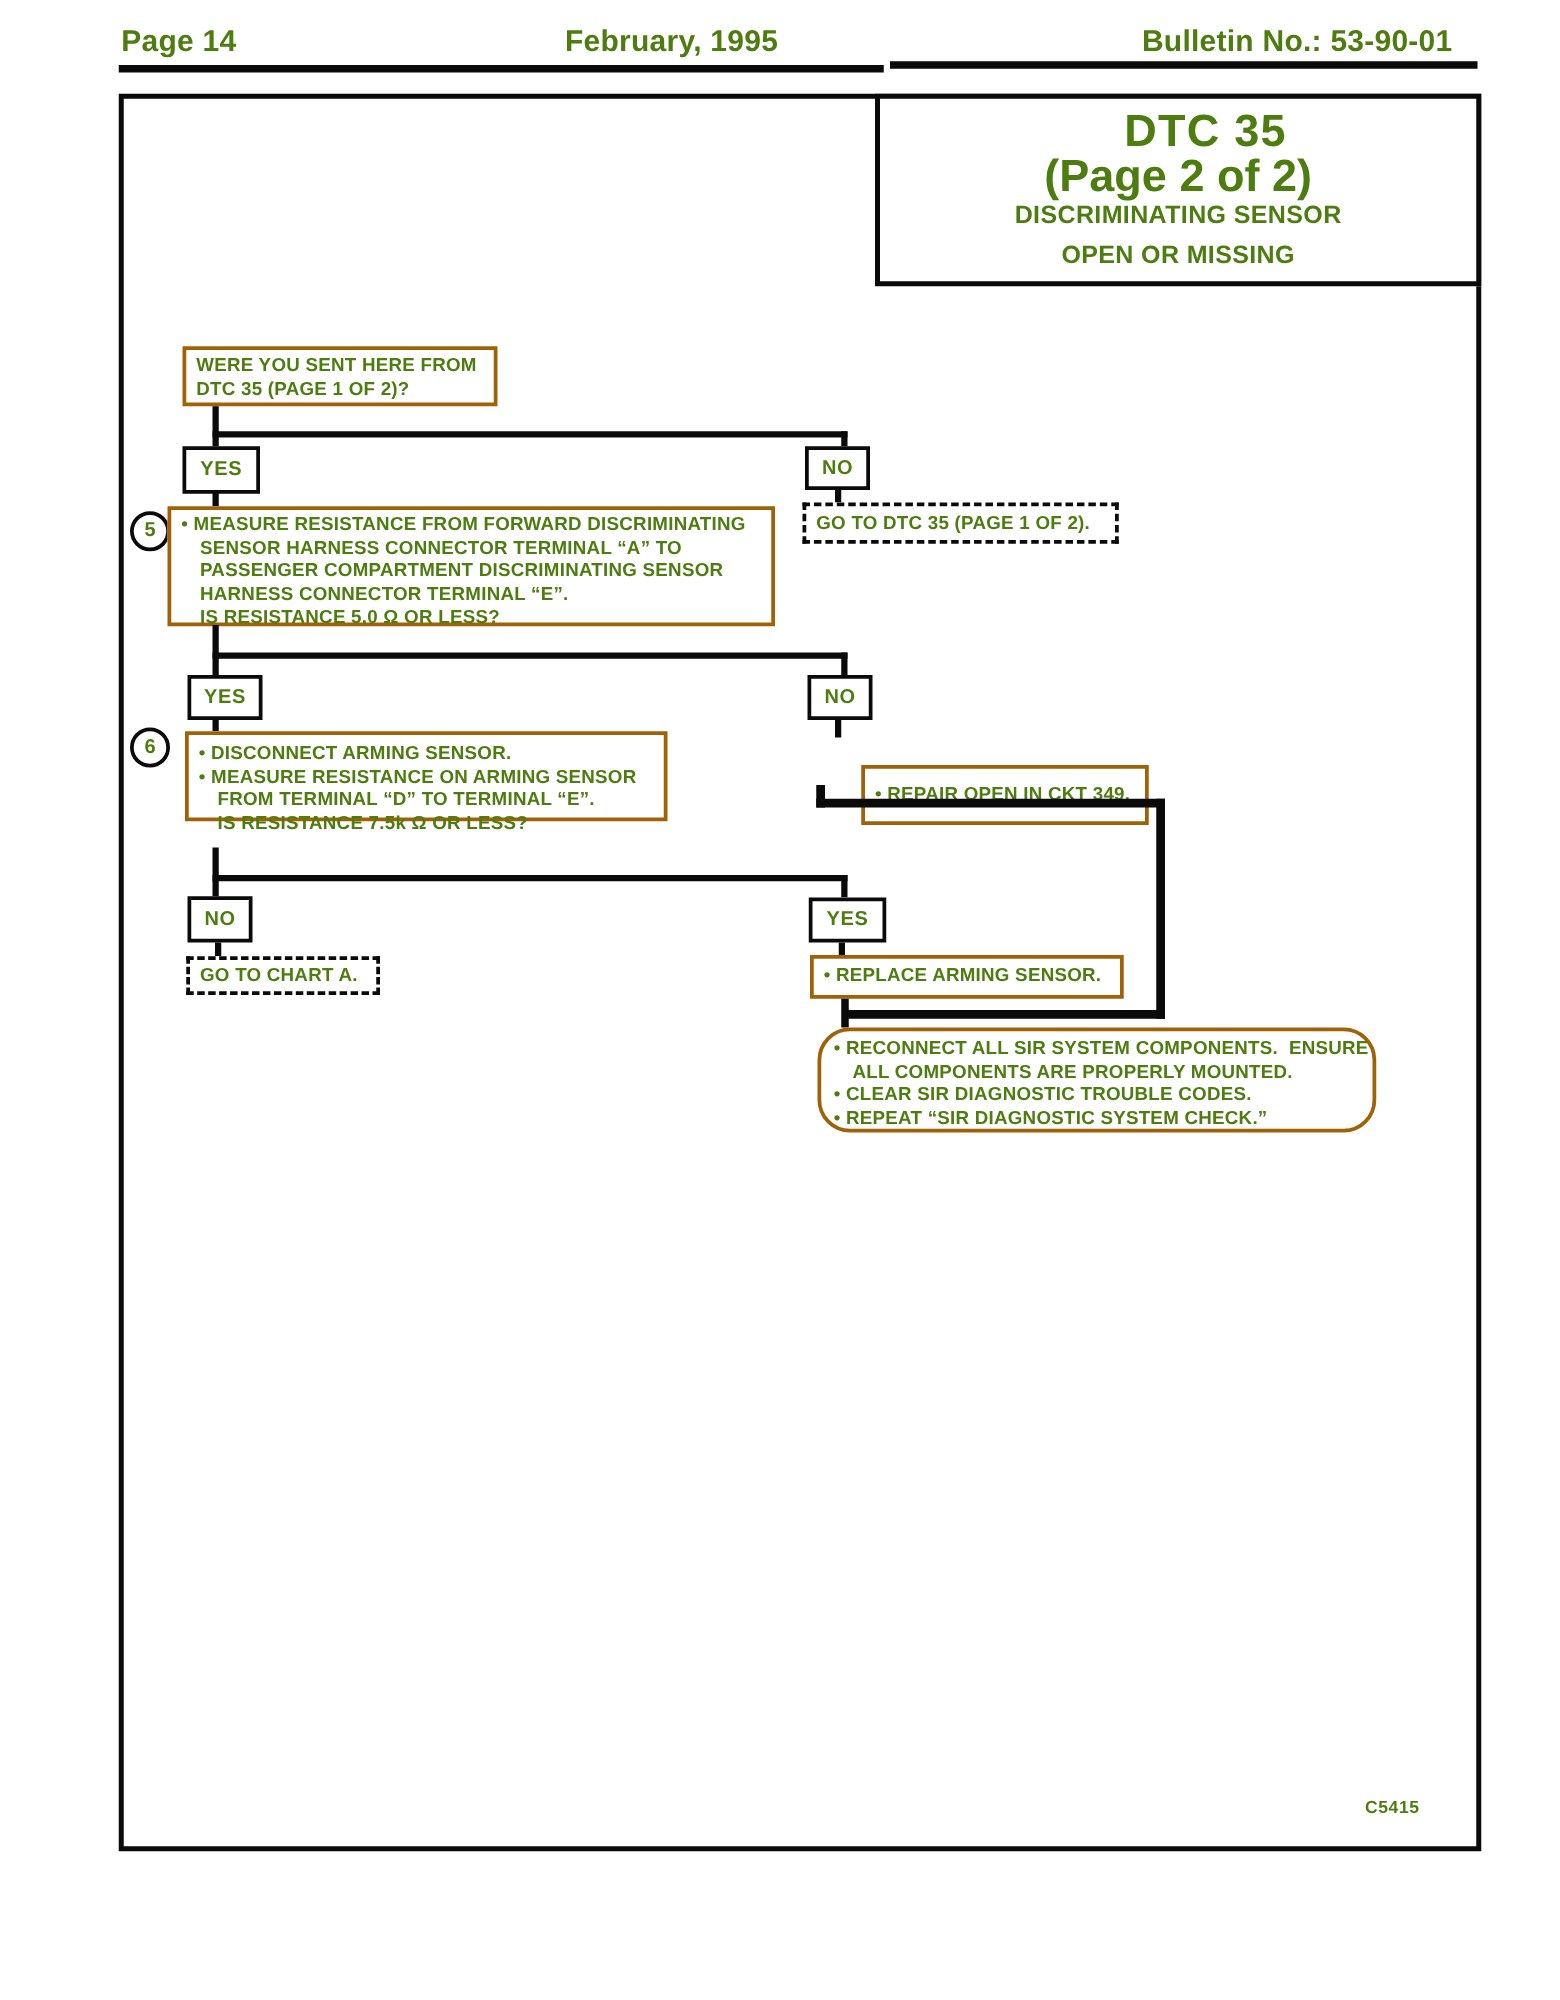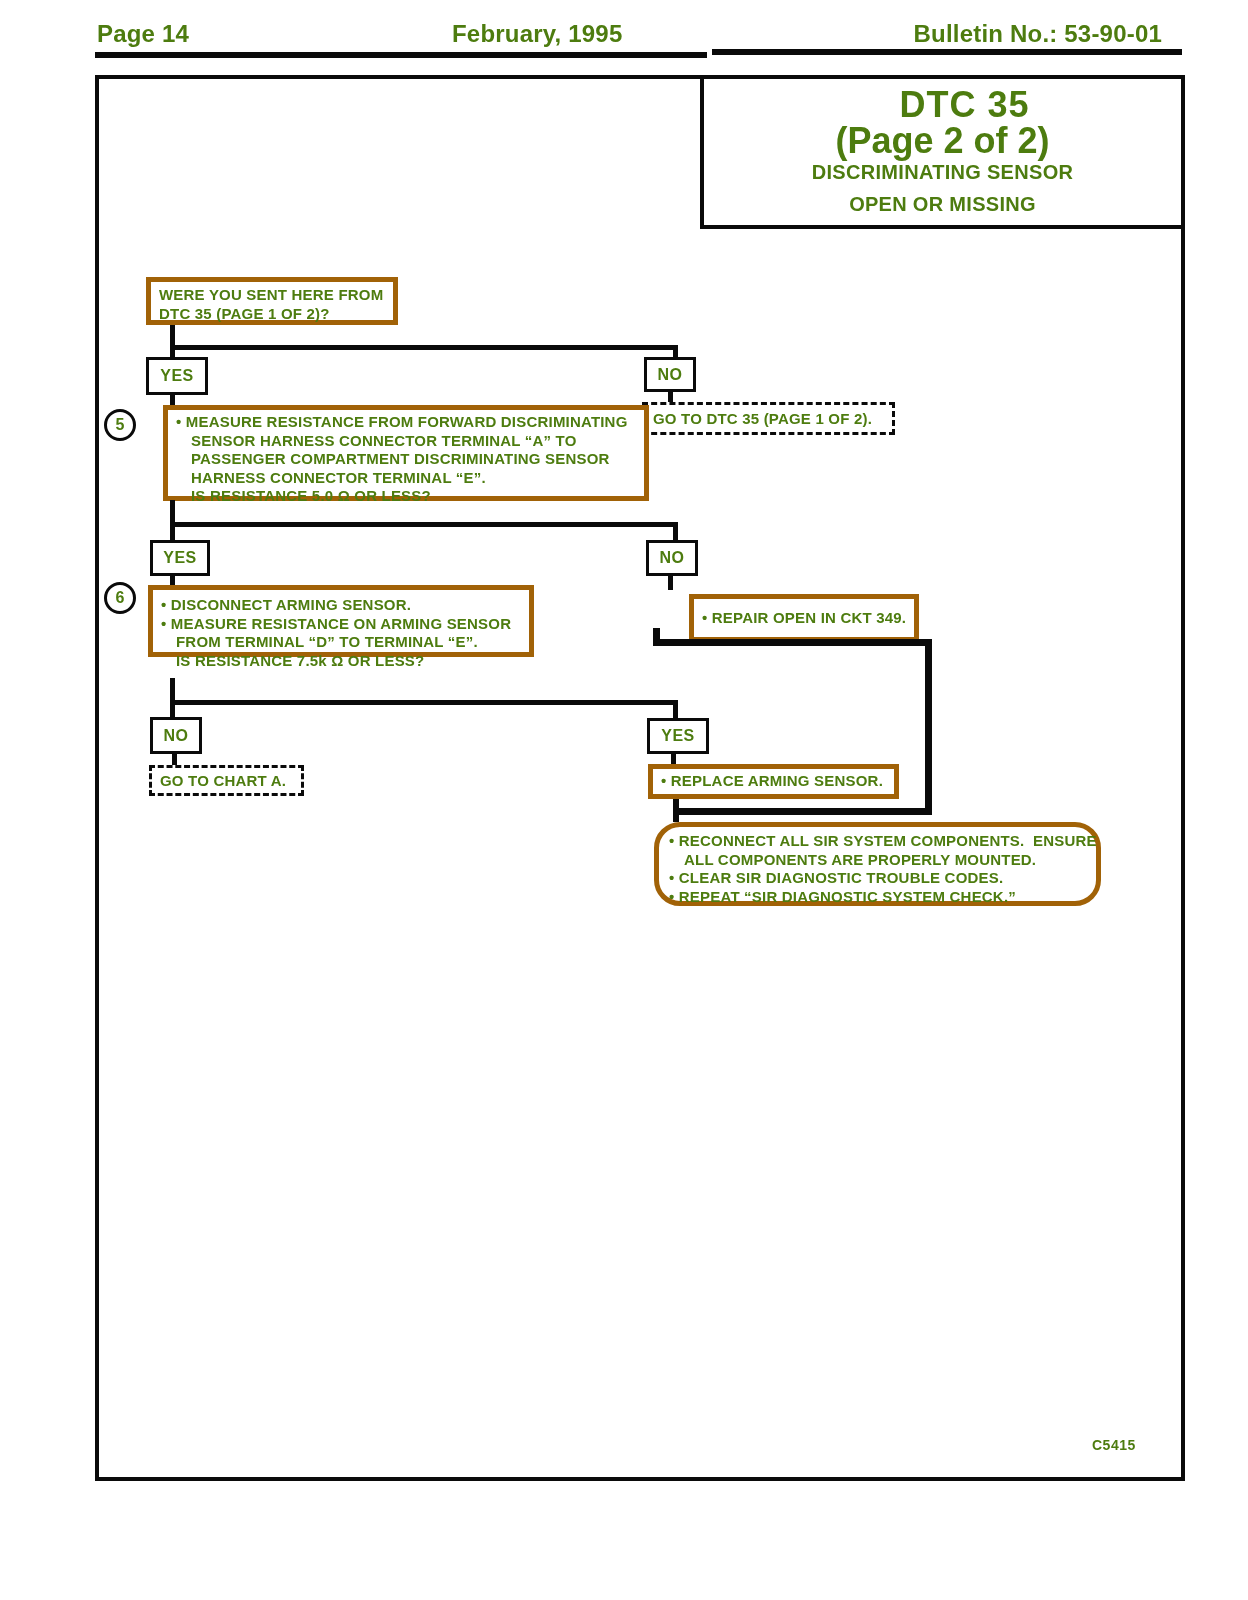--- a/index.html
+++ b/index.html
@@ -19,21 +19,21 @@
     position:absolute;left:700px;top:75px;width:477px;height:146px;
     border:4px solid #0a0a0a;background:#fff;
     display:flex;flex-direction:column;justify-content:center;align-items:center;
     text-align:center;font-weight:700;
   }
   #title-box .t1{font-size:36px;line-height:40px;letter-spacing:1px;margin-left:44px;}
   #title-box .t2{font-size:36px;line-height:31px;}
   #title-box .t3{font-size:20px;line-height:32px;letter-spacing:.3px;}
   
   .box{
-    position:absolute;border:5px solid #a16207;background:#fff;
+    position:absolute;border:3px solid #a16207;background:#fff;
     font-weight:700;font-size:15px;line-height:18.5px;letter-spacing:.2px;
     padding:4px 8px;box-sizing:border-box;
   }
   .dashedbox{
     position:absolute;border:3px dashed #0a0a0a;background:#fff;
     font-weight:700;font-size:15px;letter-spacing:.2px;
     display:flex;align-items:center;padding:0 8px;box-sizing:border-box;white-space:pre;
   }
   .lbl{
     position:absolute;border:3px solid #0a0a0a;background:#fff;
@@ -81,37 +81,37 @@
   <div class="conn" style="left:673px;top:345px;width:5px;height:16px;"></div>
 
   <div class="lbl" style="left:146px;top:357px;width:62px;height:38px;">YES</div>
   <div class="lbl" style="left:644px;top:357px;width:52px;height:35px;">NO</div>
 
   <div class="conn" style="left:668px;top:390px;width:5px;height:12px;"></div>
   <div class="dashedbox" style="left:642px;top:402px;width:253px;height:33px;">GO TO DTC 35 (PAGE 1 OF 2).</div>
 
   <div class="conn" style="left:170px;top:393px;width:5px;height:14px;"></div>
   <div class="circle" style="left:104px;top:409px;">5</div>
-  <div class="box" style="left:163px;top:405px;width:486px;height:96px;padding-top:3px;">
+  <div class="box" style="left:134px;top:405px;width:486px;height:96px;padding-top:3px;">
       <div class="ln">• MEASURE RESISTANCE FROM FORWARD DISCRIMINATING</div>
       <div class="ln cont">SENSOR HARNESS CONNECTOR TERMINAL “A” TO</div>
       <div class="ln cont">PASSENGER COMPARTMENT DISCRIMINATING SENSOR</div>
       <div class="ln cont">HARNESS CONNECTOR TERMINAL “E”.</div>
       <div class="ln cont">IS RESISTANCE 5.0 Ω OR LESS?</div>
     </div>
 
   <div class="conn" style="left:170px;top:500px;width:5px;height:40px;"></div>
   <div class="conn" style="left:170px;top:522px;width:508px;height:5px;"></div>
   <div class="conn" style="left:673px;top:522px;width:5px;height:18px;"></div>
 
   <div class="lbl" style="left:150px;top:540px;width:60px;height:36px;">YES</div>
   <div class="lbl" style="left:646px;top:540px;width:52px;height:36px;">NO</div>
 
   <div class="conn" style="left:668px;top:576px;width:5px;height:14px;"></div>
-  <div class="box" style="left:645px;top:594px;width:230px;height:48px;display:flex;align-items:center;margin-left:44px;">
+  <div class="box" style="left:645px;top:612px;width:230px;height:48px;display:flex;align-items:center;margin-left:44px;">
       <span class="ln">• REPAIR OPEN IN CKT 349.</span>
     </div>
 
   <div class="conn" style="left:170px;top:576px;width:5px;height:9px;"></div>
   <div class="circle" style="left:104px;top:582px;">6</div>
   <div class="box" style="left:148px;top:585px;width:386px;height:72px;padding-top:6px;">
       <div class="ln">• DISCONNECT ARMING SENSOR.</div>
       <div class="ln">• MEASURE RESISTANCE ON ARMING SENSOR</div>
       <div class="ln cont">FROM TERMINAL “D” TO TERMINAL “E”.</div>
       <div class="ln cont">IS RESISTANCE 7.5k Ω OR LESS?</div>

